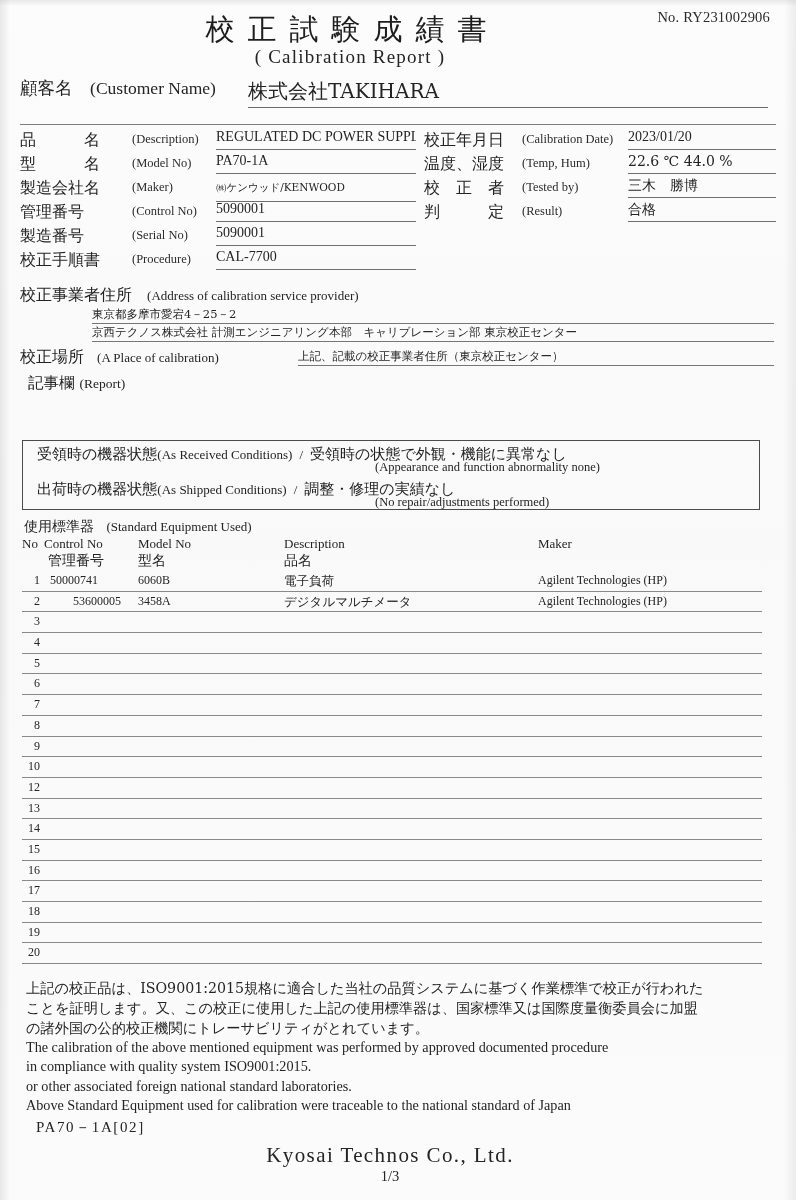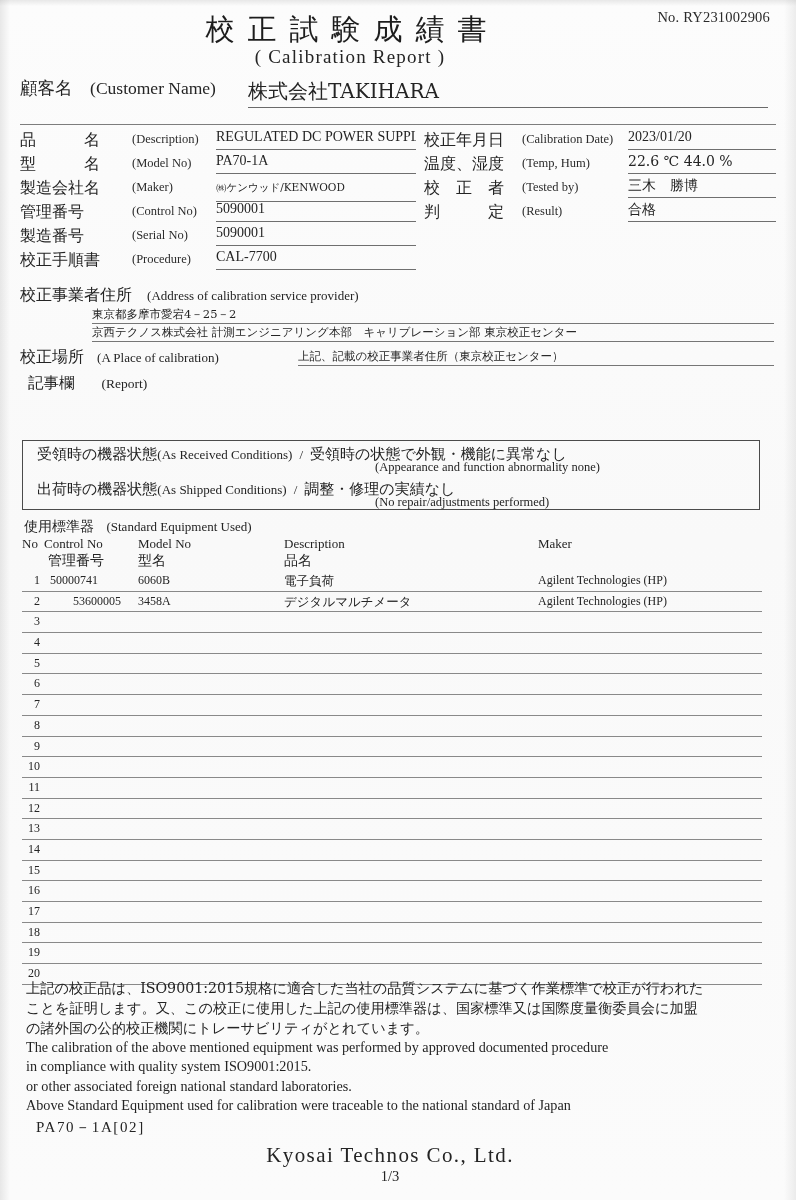--- a/index.html
+++ b/index.html
@@ -218,21 +218,21 @@
 
   
   .report-label {
     position: absolute;
     left: 28px;
     top: 373px;
     font-size: 15.5px;
     font-family: "DejaVu Serif", serif;
     white-space: nowrap;
   }
-  .report-label .en { font-family: "Liberation Serif", serif; font-size: 13.5px; margin-left: 22px; }
+  .report-label .en { font-family: "Liberation Serif", serif; font-size: 13.5px; margin-left: 0; }
 
   
   .cond-box {
     position: absolute;
     left: 22px;
     top: 440px;
     width: 738px;
     height: 70px;
     border: 1.3px solid #4b4b4b;
     box-sizing: border-box;
@@ -539,27 +539,20 @@
         </div>
         <div class="eq-row">
           <div class="c-no">9</div>
           <div class="c-ctrl" style="left:28px;"></div>
           <div class="c-mod"></div>
           <div class="c-desc jp"></div>
           <div class="c-mak"></div>
         </div>
         <div class="eq-row">
           <div class="c-no">10</div>
-          <div class="c-ctrl" style="left:28px;"></div>
-          <div class="c-mod"></div>
-          <div class="c-desc jp"></div>
-          <div class="c-mak"></div>
-        </div>
-        <div class="eq-row">
-          <div class="c-no">11</div>
           <div class="c-ctrl" style="left:28px;"></div>
           <div class="c-mod"></div>
           <div class="c-desc jp"></div>
           <div class="c-mak"></div>
         </div>
         <div class="eq-row">
           <div class="c-no">12</div>
           <div class="c-ctrl" style="left:28px;"></div>
           <div class="c-mod"></div>
           <div class="c-desc jp"></div>

